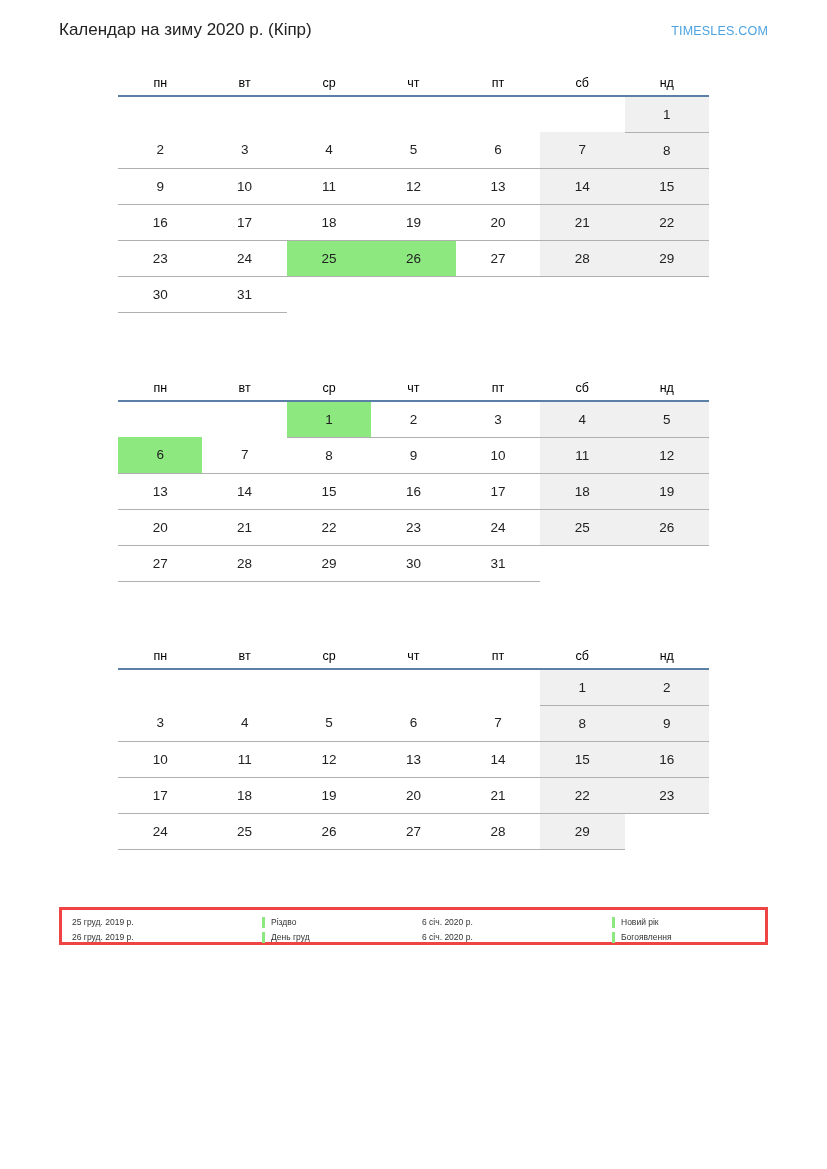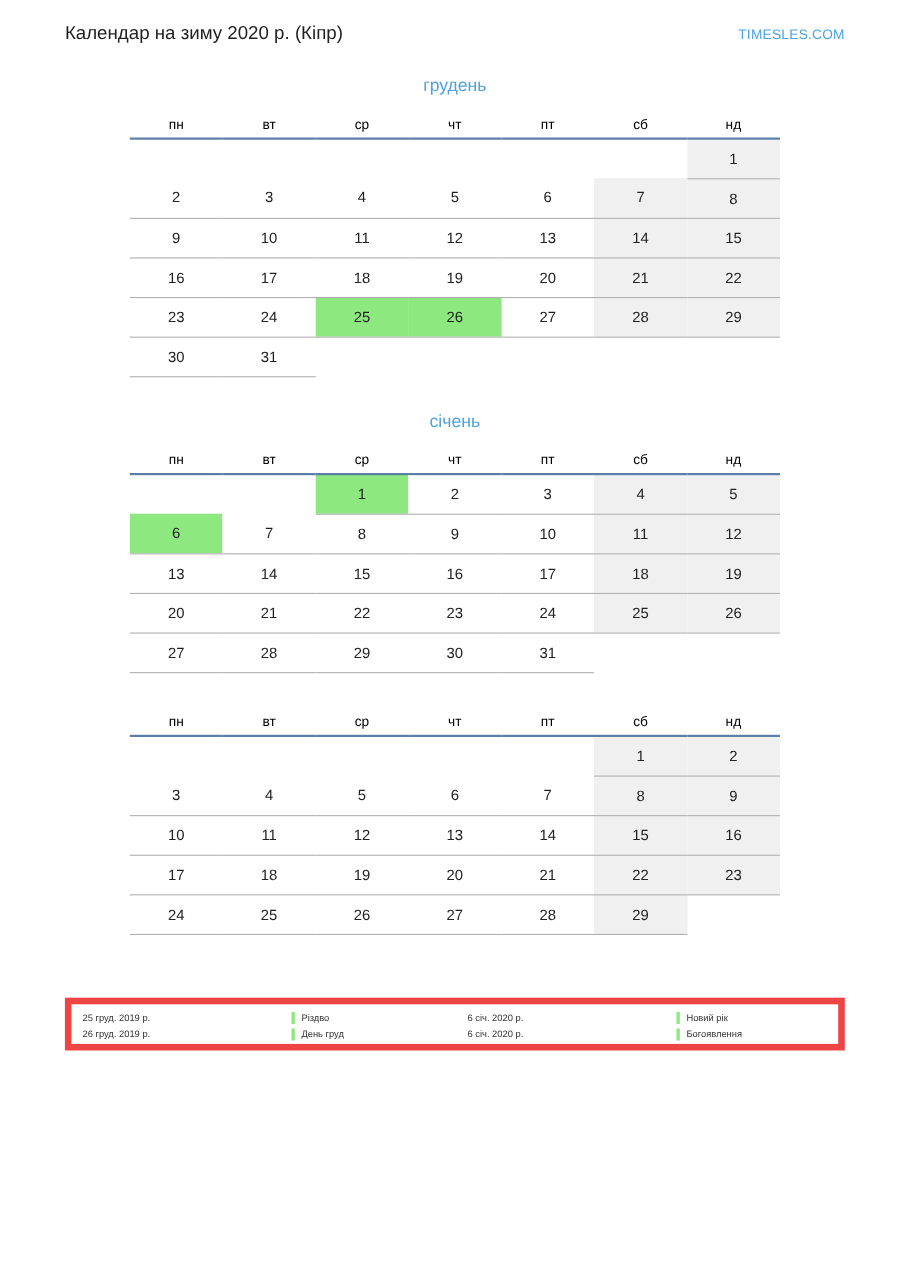--- a/index.html
+++ b/index.html
@@ -88,22 +88,22 @@
   }
   table.cal td.holiday {
     background: #8ce87f;
   }
   
   .legend {
     position: absolute;
     left: 59px;
     top: 907px;
     width: 709px;
-    height: 48px;
-    border: 6px solid #ef4444;
+    height: 38px;
+    border: 3px solid #ef4444;
     background: #fff;
   }
   .legend-grid {
     display: grid;
     grid-template-columns: 190px 160px 190px 160px;
     padding: 6px 10px 0 10px;
     row-gap: 2px;
   }
   .legend-date {
     font-size: 8.5px;
@@ -131,21 +131,20 @@
 <body>
 
 <div class="page">
 
   <div class="header">
     <div class="page-title">Календар на зиму 2020 р. (Кіпр)</div>
     <div class="brand">TIMESLES.COM</div>
   </div>
 
   <div class="month" id="month-0" style="top:70px;">
-    <div class="month-title">грудень</div>
     <table class="cal">
       <thead>
           <tr>
             <th>пн</th>
             <th>вт</th>
             <th>ср</th>
             <th>чт</th>
             <th>пт</th>
             <th>сб</th>
             <th>нд</th>
@@ -204,21 +203,20 @@
             <td class="empty"></td>
             <td class="empty"></td>
             <td class="empty"></td>
             <td class="empty"></td>
           </tr>
         </tbody>
     </table>
   </div>
 
   <div class="month" id="month-1" style="top:375px;">
-    <div class="month-title">січень</div>
     <table class="cal">
       <thead>
           <tr>
             <th>пн</th>
             <th>вт</th>
             <th>ср</th>
             <th>чт</th>
             <th>пт</th>
             <th>сб</th>
             <th>нд</th>

